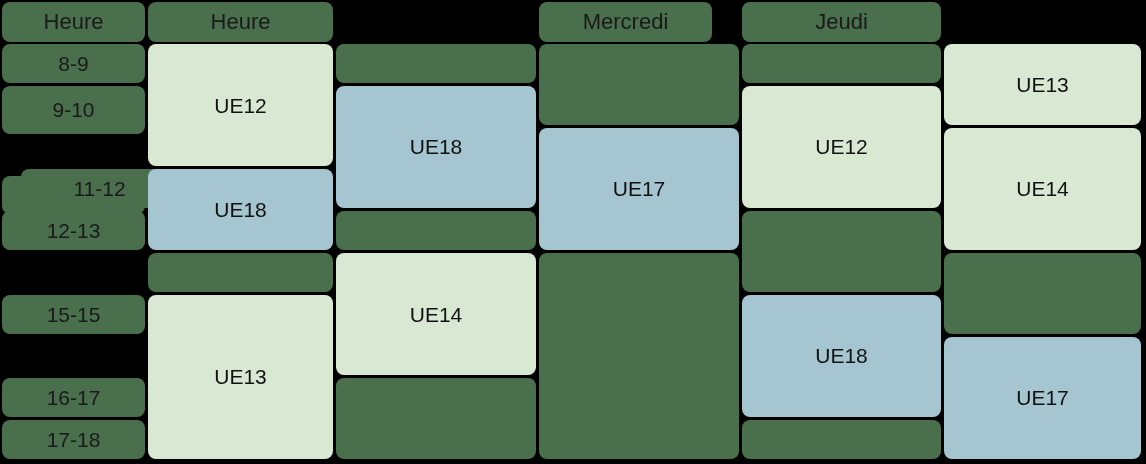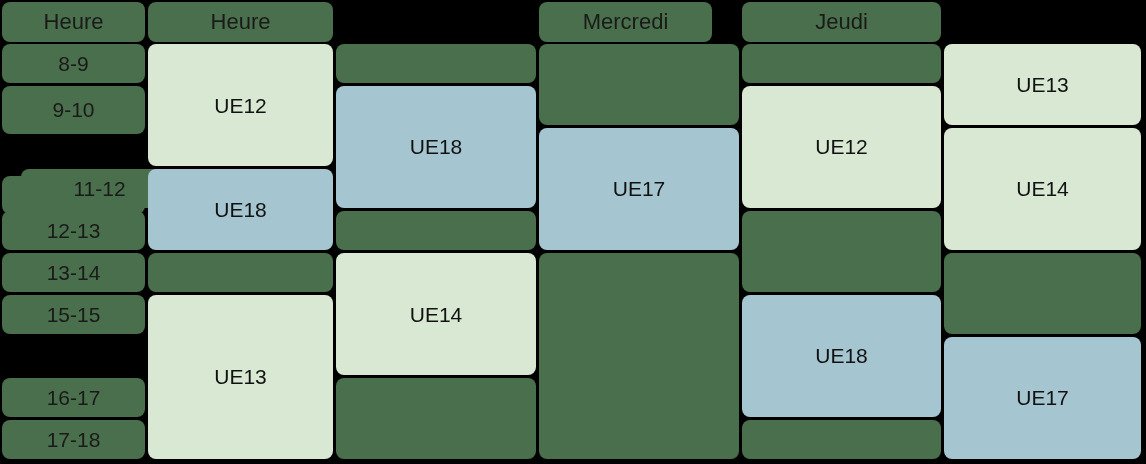--- a/index.html
+++ b/index.html
@@ -59,21 +59,20 @@
 <div id="timetable">
     <div class="cell header-cell" style="left: 2px; top: 2px; width: 143px; height: 40px;">Heure</div>
     <div class="cell header-cell" style="left: 148px; top: 2px; width: 185px; height: 40px;">Heure</div>
     <div class="cell header-cell" style="left: 539px; top: 2px; width: 173px; height: 40px;">Mercredi</div>
     <div class="cell header-cell" style="left: 742px; top: 2px; width: 199px; height: 40px;">Jeudi</div>
     <div class="cell time-cell" style="left: 2px; top: 44px; width: 143px; height: 38.8px;">8-9</div>
     <div class="cell time-cell" style="left: 2px; top: 85.8px; width: 143px; height: 48px;">9-10</div>
     <div class="cell time-cell" style="left: 2px; top: 127.6px; width: 143px; height: 38.8px; margin-top: 48px;">10-11</div>
     <div class="cell time-cell" style="left: 2px; top: 169.4px; width: 157px; height: 38.8px; margin-left: 19px;">11-12</div>
     <div class="cell time-cell" style="left: 2px; top: 211.2px; width: 143px; height: 38.8px;">12-13</div>
-    <div class="cell time-cell" style="left: 2px; top: 253px; width: 143px; height: 38.8px;">13-14</div>
     <div class="cell time-cell" style="left: 2px; top: 294.8px; width: 143px; height: 38.8px;">15-15</div>
     <div class="cell time-cell" style="left: 2px; top: 378.4px; width: 143px; height: 38.8px;">16-17</div>
     <div class="cell time-cell" style="left: 2px; top: 420.2px; width: 143px; height: 38.8px;">17-18</div>
     <div class="cell empty-cell" style="left: 148px; top: 253px; width: 185px; height: 38.8px;"></div>
     <div class="cell empty-cell" style="left: 336px; top: 44px; width: 200px; height: 38.8px;"></div>
     <div class="cell empty-cell" style="left: 336px; top: 211.2px; width: 200px; height: 38.8px;"></div>
     <div class="cell empty-cell" style="left: 336px; top: 378.4px; width: 200px; height: 80.6px;"></div>
     <div class="cell empty-cell" style="left: 539px; top: 44px; width: 200px; height: 80.6px;"></div>
     <div class="cell empty-cell" style="left: 539px; top: 253px; width: 200px; height: 206px;"></div>
     <div class="cell empty-cell" style="left: 742px; top: 44px; width: 199px; height: 38.8px;"></div>

